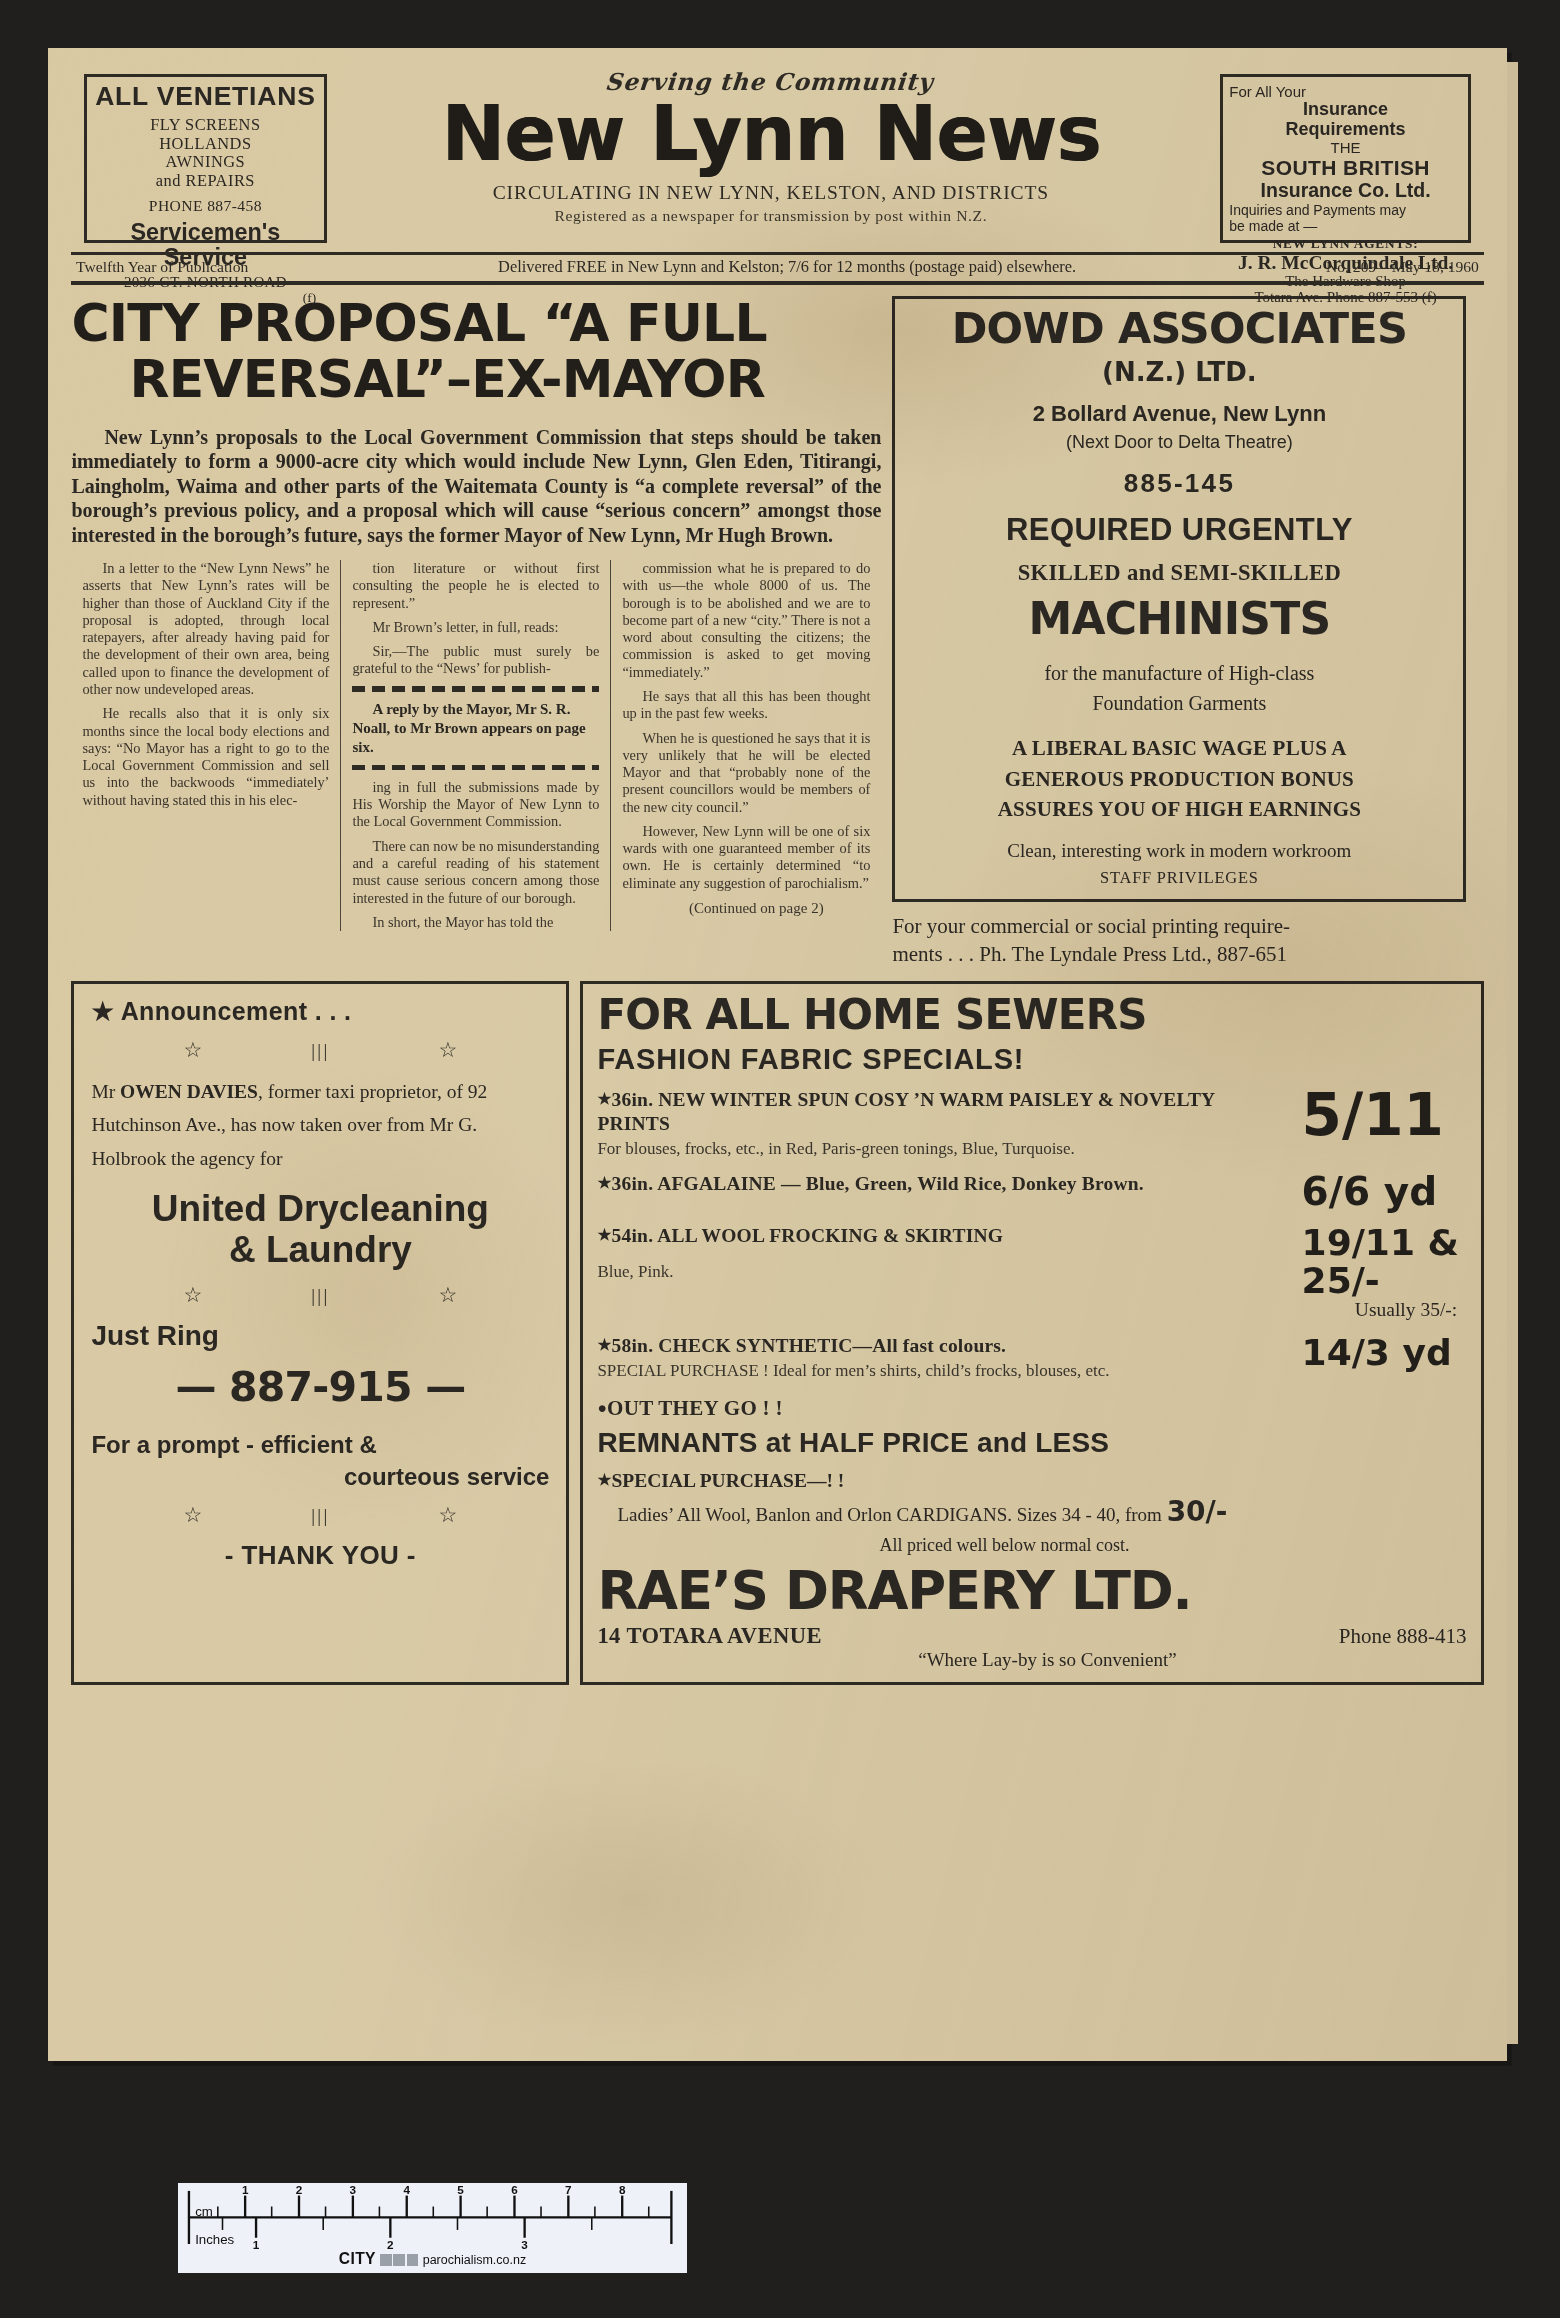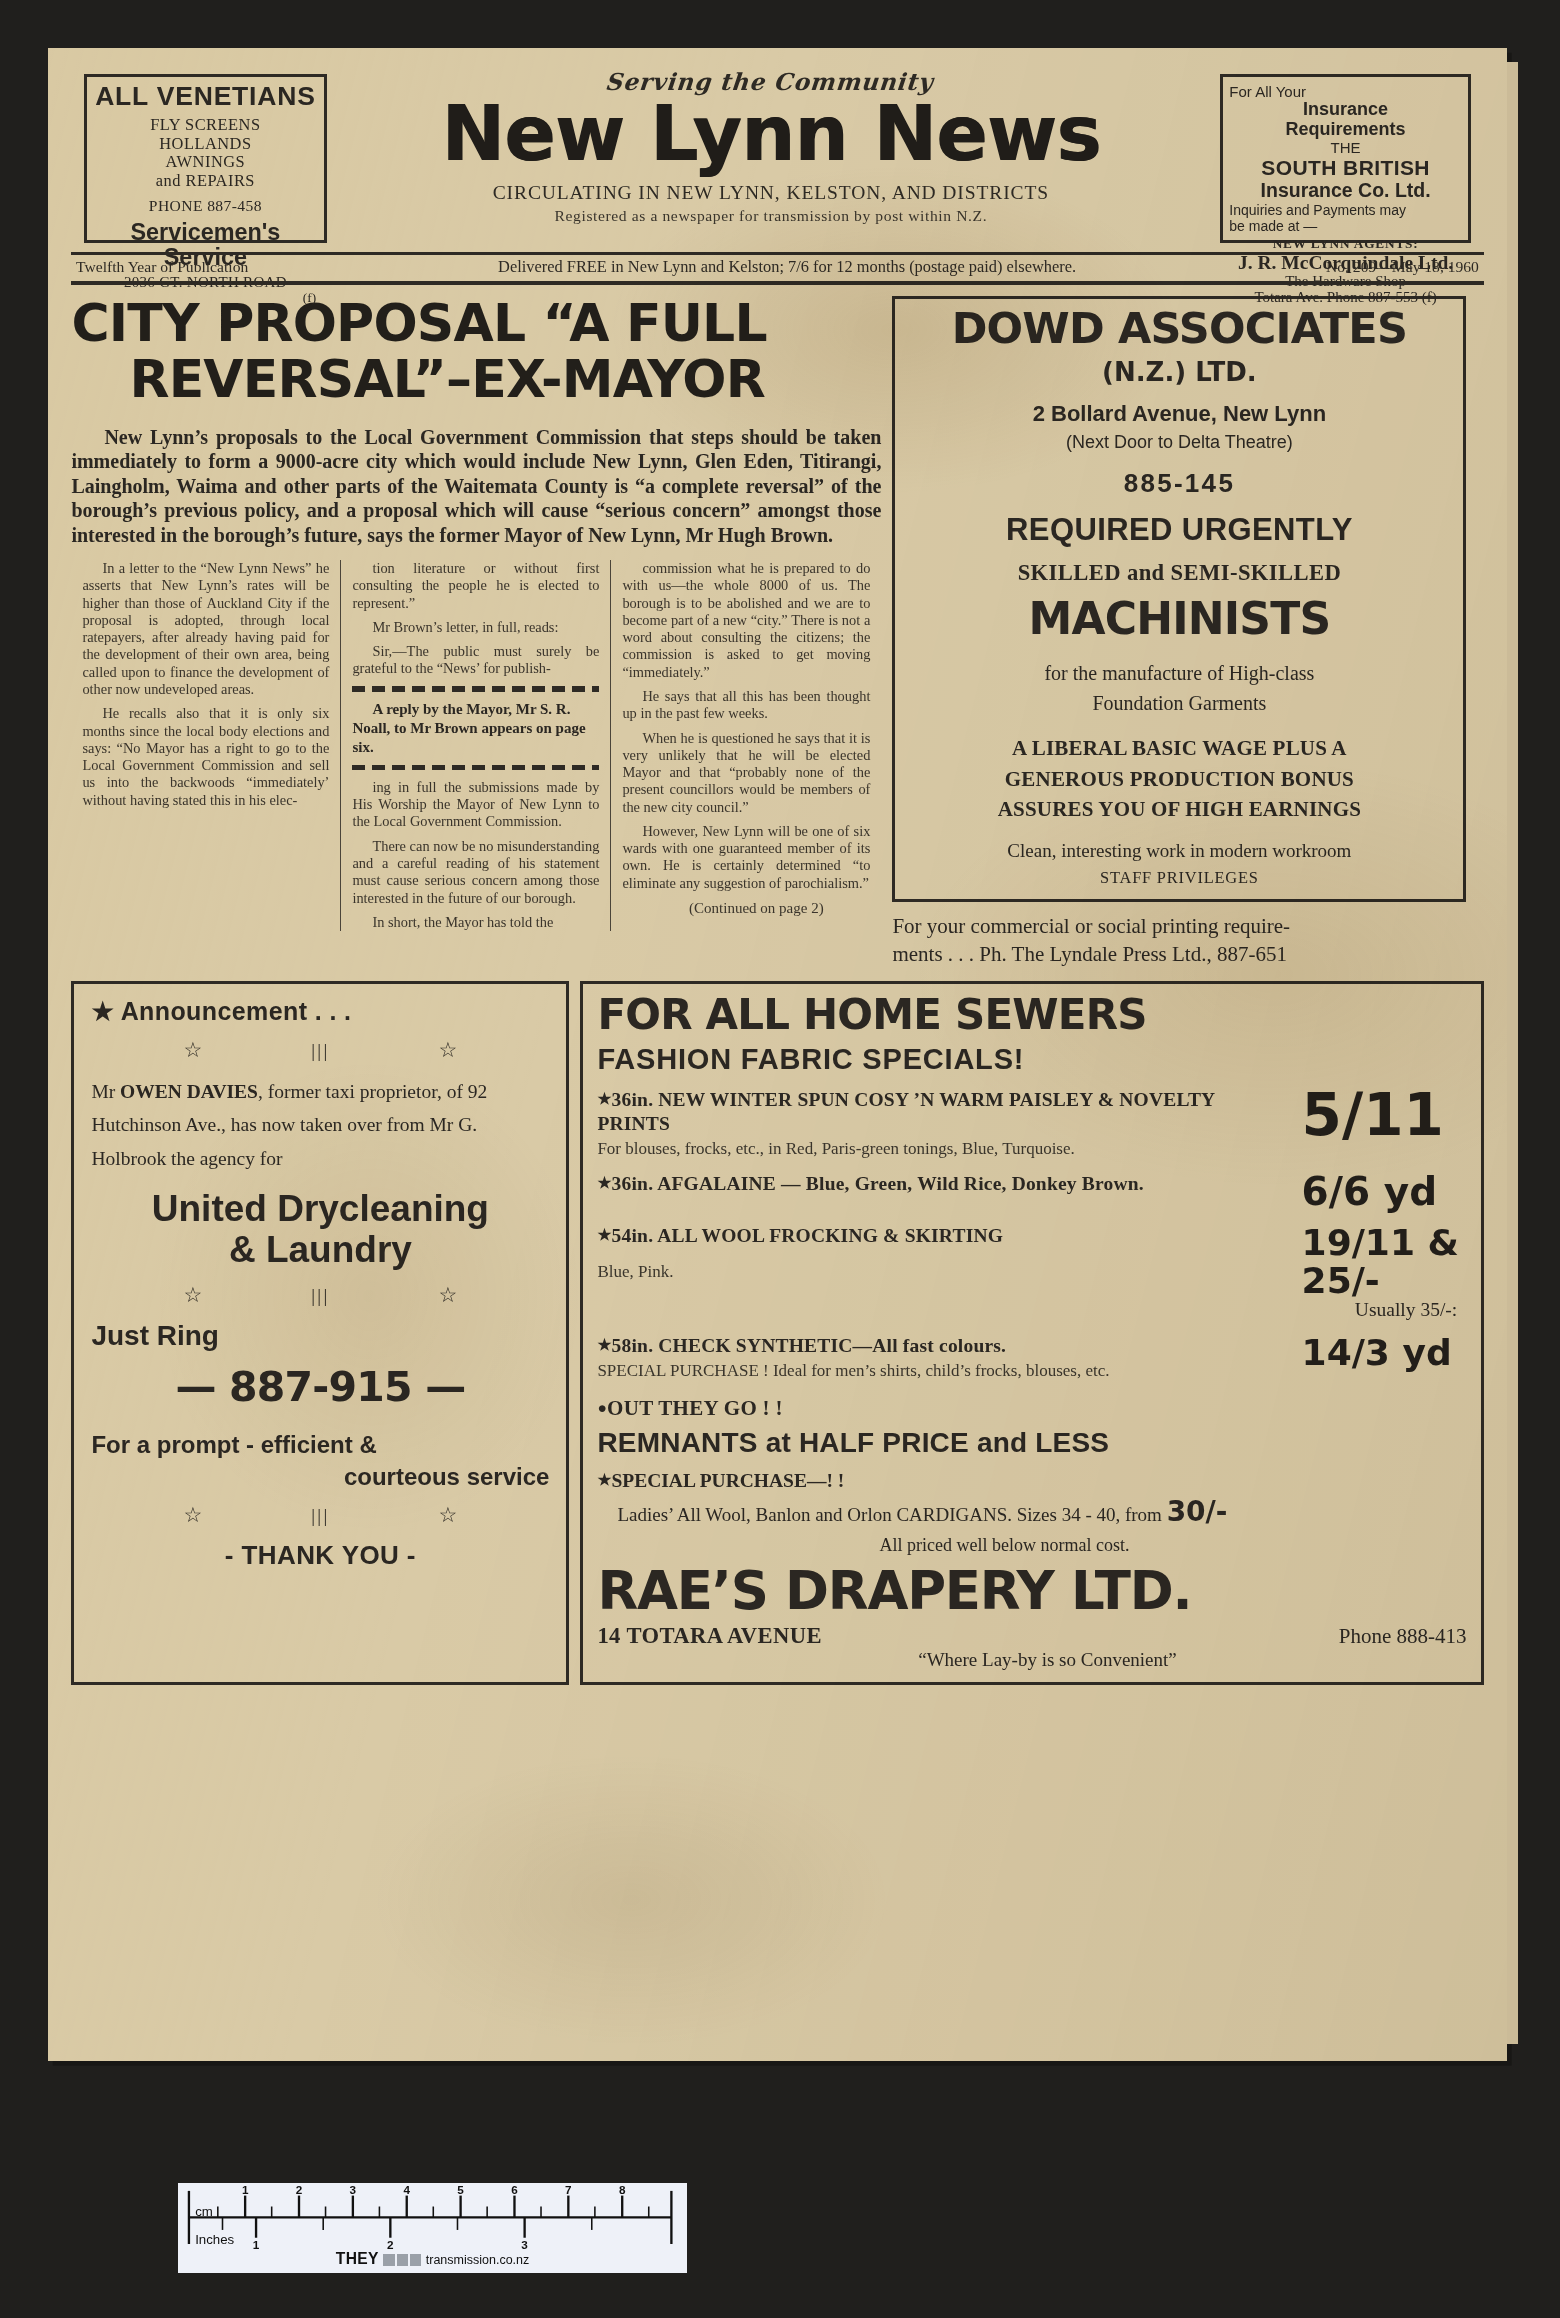--- a/index.html
+++ b/index.html
@@ -452,18 +452,18 @@
       <text x="100" y="84">1</text>
         <text x="272" y="84">2</text>
         <text x="444" y="84">3</text>
     </g>
     <g font-family="Liberation Sans, sans-serif" font-size="17" fill="#111">
       <text x="22" y="42">cm</text>
       <text x="22" y="78">Inches</text>
     </g>
   </svg>
   <div id="rulerlabel">
-    <span class="nzms">THEY</span>
+    <span class="nzms">CITY</span>
     <span class="sq"></span><span class="sq"></span><span class="sq"></span>
-    <span>transmission.co.nz</span>
+    <span>parochialism.co.nz</span>
   </div>
 </div>
 
 
 </body></html>

